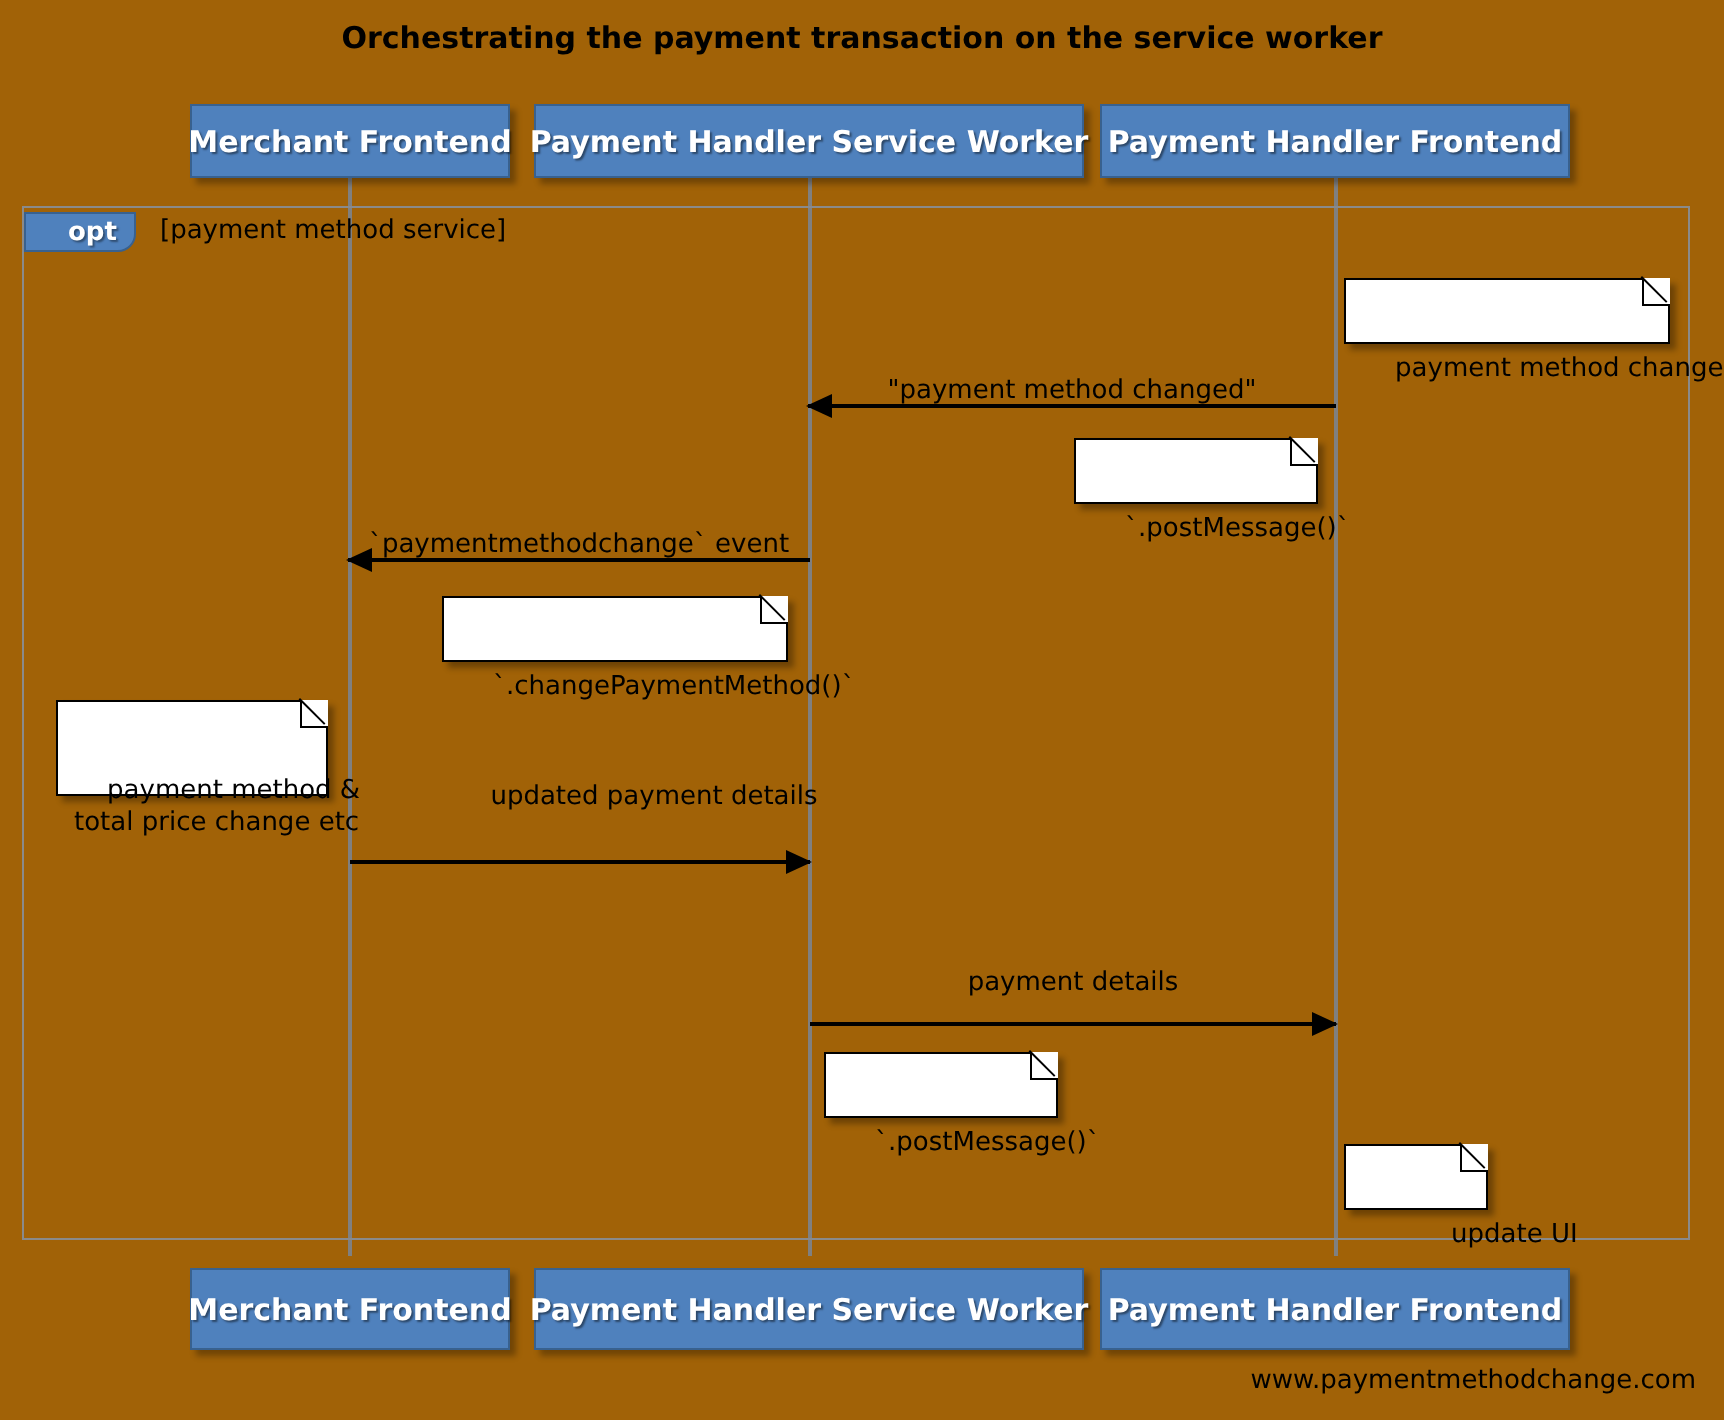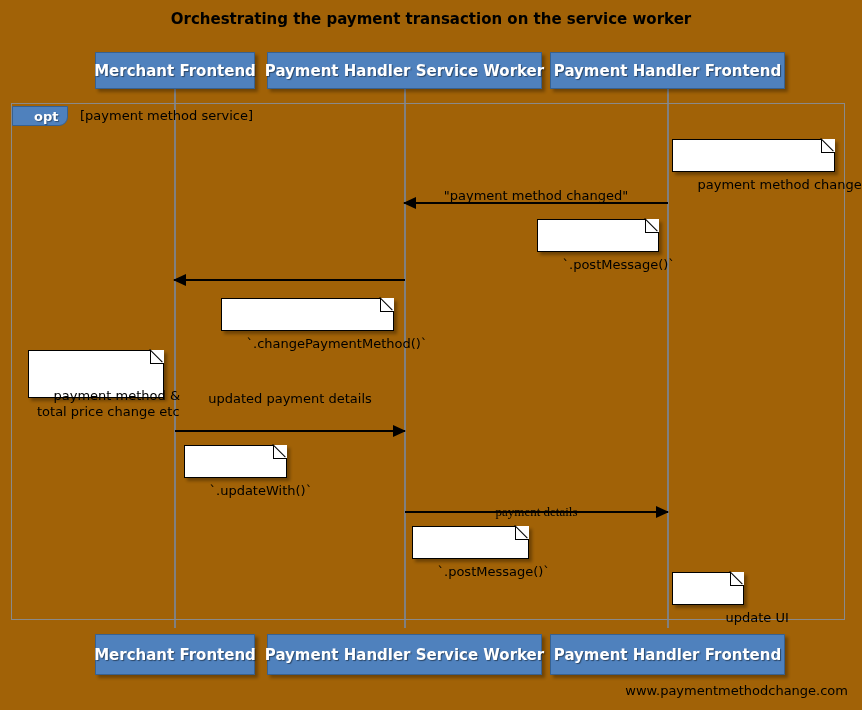--- a/index.html
+++ b/index.html
@@ -219,48 +219,45 @@
 
   <div class="note" style="left:537px; top:219px; width:122px; height:33px;">
     <span class="dogear"></span>
     <span class="note-text">`.postMessage()`</span>
   </div>
 
   <div class="msg to-left" style="left:174px; top:279px; width:231px;">
     <span class="shaft"></span>
     <span class="head"></span>
   </div>
+  <div class="msg-label" style="left:174px; top:265px; width:231px;">`paymentmethodchange` event</div>
 
   <div class="note" style="left:221px; top:298px; width:173px; height:33px;">
     <span class="dogear"></span>
     <span class="note-text">`.changePaymentMethod()`</span>
   </div>
 
   <div class="note" style="left:28px; top:350px; width:136px; height:48px;">
     <span class="dogear"></span>
     <span class="note-text">payment method &amp;
 total price change etc</span>
   </div>
 
   <div class="msg to-right" style="left:175px; top:430px; width:230px;">
     <span class="shaft"></span>
     <span class="head"></span>
   </div>
-  <div class="msg-label" style="left:175px; top:391px; width:230px;">updated payment details</div>
-
-  <div class="note" style="left:184px; top:445px; width:103px; height:33px;">
-    <span class="dogear"></span>
-    <span class="note-text">`.updateWith()`</span>
-  </div>
+  <div class="msg-label" style="left:175px; top:391px; width:230px;padding-left:37px;">updated payment details</div>
+
 
   <div class="msg to-right" style="left:405px; top:511px; width:263px;">
     <span class="shaft"></span>
     <span class="head"></span>
   </div>
-  <div class="msg-label" style="left:405px; top:504px; width:263px;font-family:Liberation Serif, serif;">payment details</div>
+  <div class="msg-label" style="left:405px; top:484px; width:263px;">payment details</div>
 
   <div class="note" style="left:412px; top:526px; width:117px; height:33px;">
     <span class="dogear"></span>
     <span class="note-text">`.postMessage()`</span>
   </div>
 
   <div class="note" style="left:672px; top:572px; width:72px; height:33px;padding-left:36px;">
     <span class="dogear"></span>
     <span class="note-text">update UI</span>
   </div>

